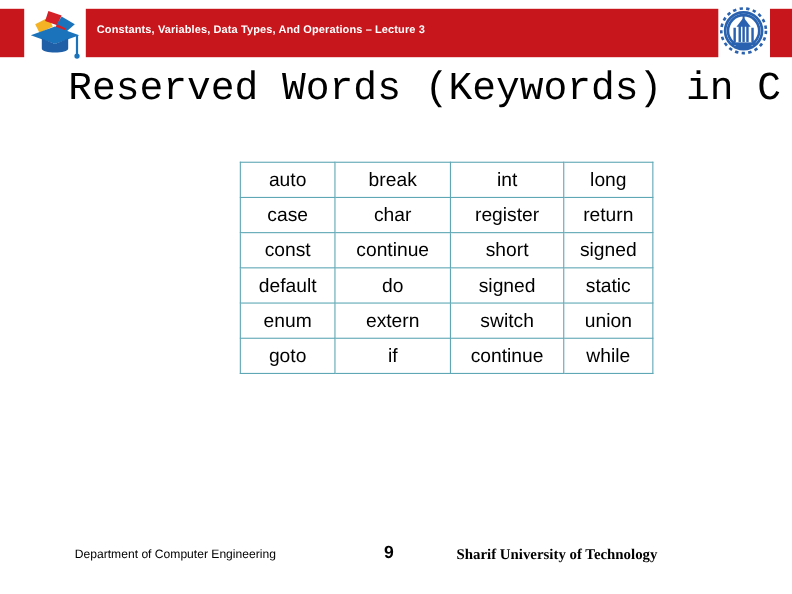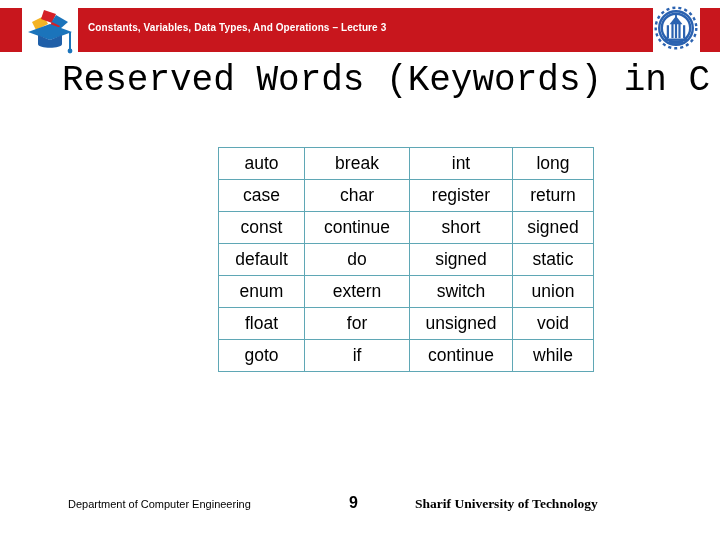--- a/index.html
+++ b/index.html
@@ -219,26 +219,20 @@
       <td>signed</td>
       <td>static</td>
     </tr>
     <tr>
       <td>enum</td>
       <td>extern</td>
       <td>switch</td>
       <td>union</td>
     </tr>
     <tr>
-      <td>float</td>
-      <td>for</td>
-      <td>unsigned</td>
-      <td>void</td>
-    </tr>
-    <tr>
       <td>goto</td>
       <td>if</td>
       <td>continue</td>
       <td>while</td>
     </tr>
   </tbody>
 </table>
 
 <div id="footer-dept">Department of Computer Engineering</div>
 <div id="footer-page-number">9</div>

